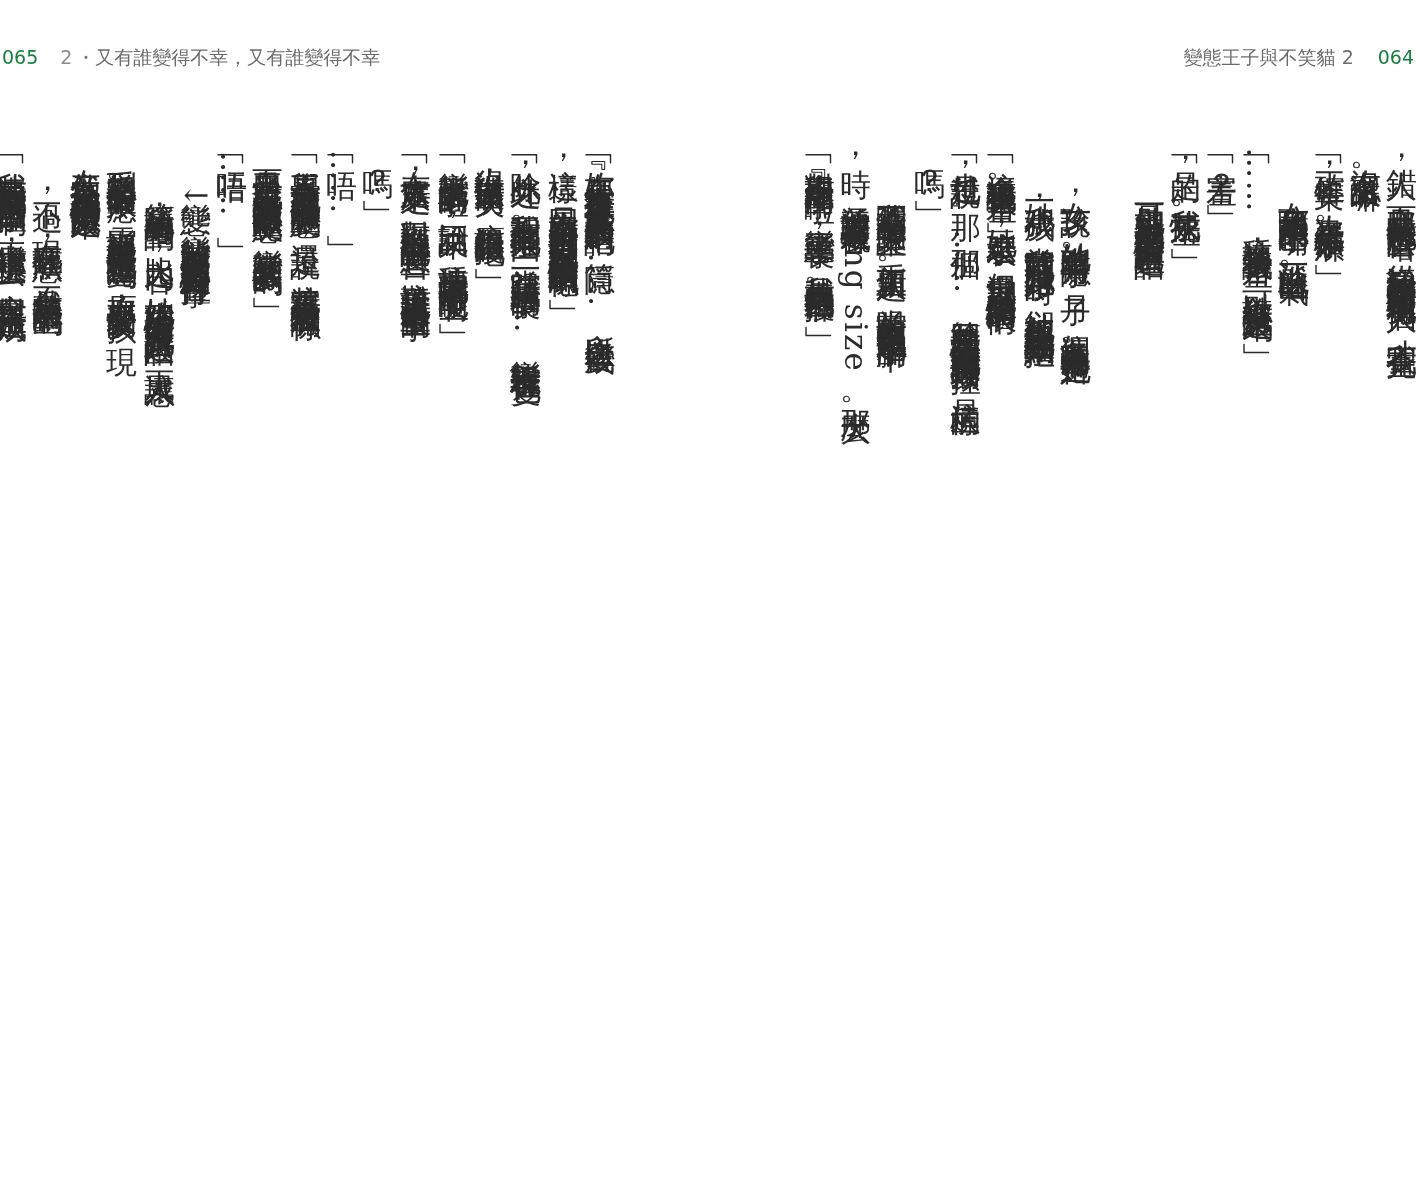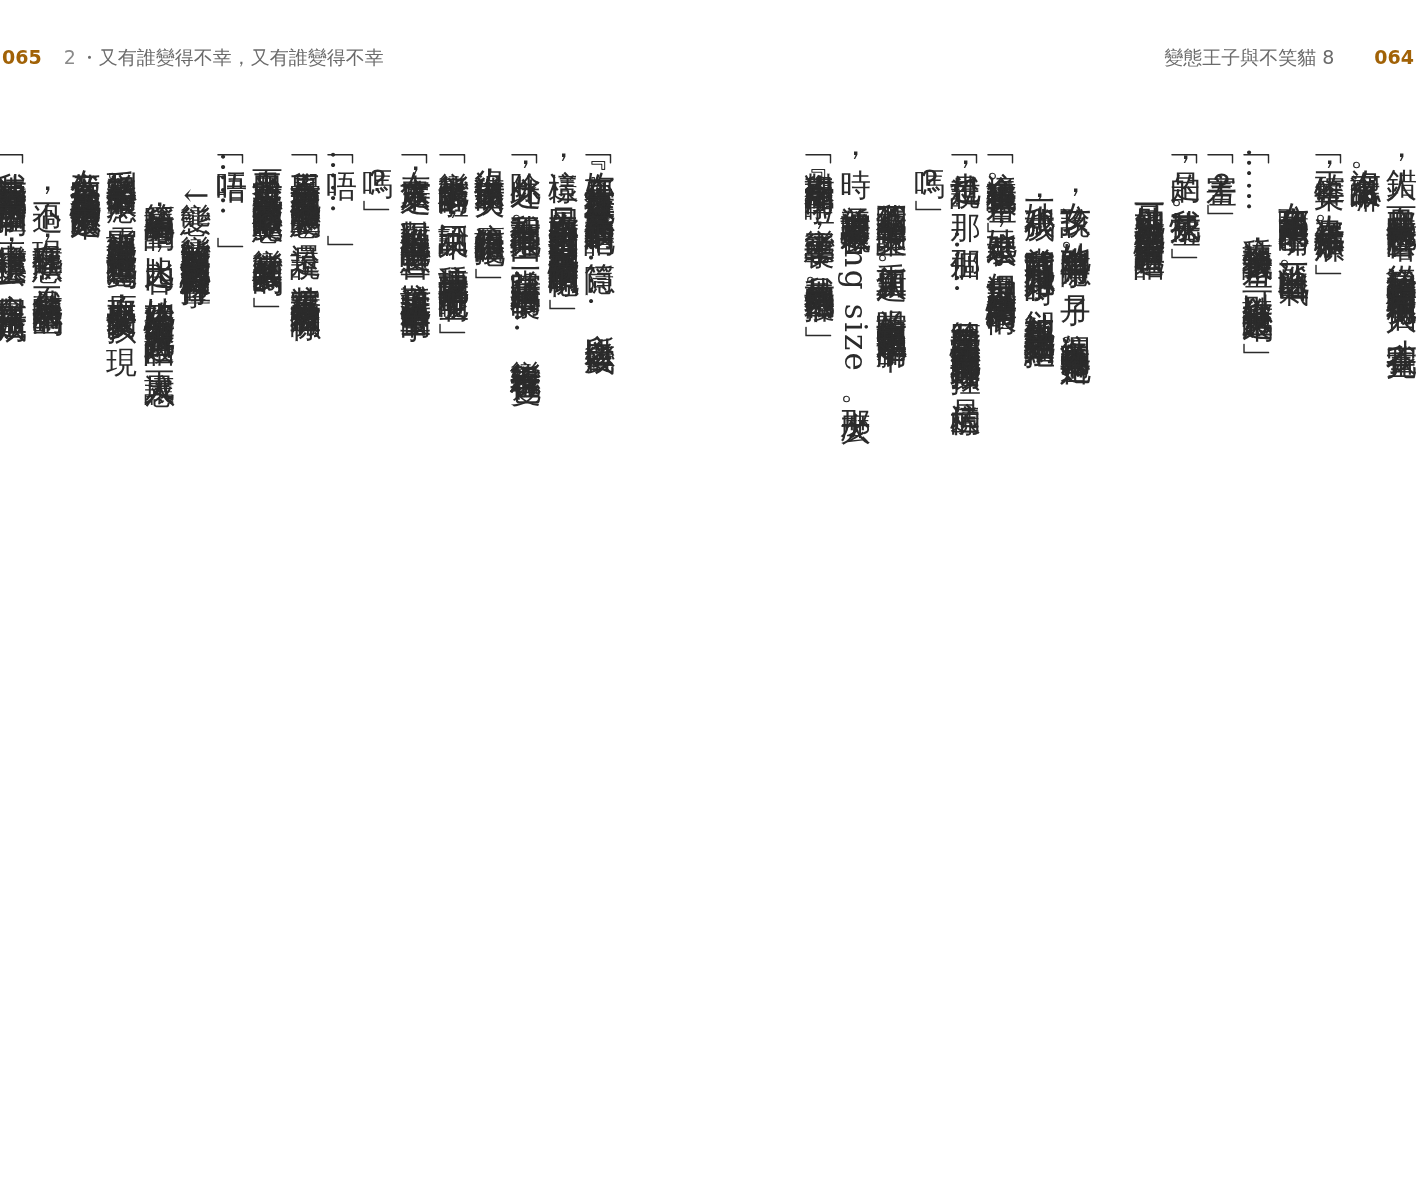--- a/index.html
+++ b/index.html
@@ -7,45 +7,45 @@
     width: 1416px; height: 1192px; position: relative; overflow: hidden;
     background: #ffffff;
     font-family: "DejaVu Serif", "Liberation Serif", serif;
     color: #2a2a2a;
   }
   .header {
     position: absolute; top: 42px; height: 30px;
     font-family: "DejaVu Sans", "Liberation Sans", sans-serif;
     font-size: 19px; color: #6b6b6b; white-space: nowrap; line-height: 30px;
   }
-  .header .num { color: #a16207; font-weight: 700; }
+  .header .num { color: #15803d; font-weight: 400; }
   #hdr-left { left: 2px; }
   #hdr-left .num { margin-right: 22px; }
   #hdr-left .chap { margin-right: 4px; color: #8a8a8a; }
   #hdr-right { right: 2px; }
-  #hdr-right .num { margin-left: 40px; }
+  #hdr-right .num { margin-left: 24px; }
   .page { position: absolute; top: 0; height: 1192px; }
   #page-right { left: 708px; width: 708px; }
   #page-left { left: 0; width: 708px; }
   .col {
     position: absolute; top: 145px;
     writing-mode: vertical-rl;
     font-size: 31px; line-height: 36px; letter-spacing: 2.2px;
     white-space: nowrap; height: 960px; width: 36px;
     color: #2b2b2b;
   }
 </style>
 </head>
 <body>
 
 <div id="hdr-left" class="header">
   <span class="num">065</span><span class="chap">2</span><span>・又有誰變得不幸，又有誰變得不幸</span>
 </div>
 <div id="hdr-right" class="header">
-  <span>變態王子與不笑貓 8</span><span class="num">064</span>
+  <span>變態王子與不笑貓 2</span><span class="num">064</span>
 </div>
 
 <div id="page-left" class="page"></div>
 <div id="page-right" class="page"></div>
 
 <div id="cols">
     <div class="col" style="left: 1384px;">錯人，而且那時候天色那麼昏暗，從語氣和態度得來的印象根本就像另一個人，才害我完全</div>
     <div class="col" style="left: 1348px;">沒有認出來嘛。</div>
     <div class="col" style="left: 1312px;">「正確答案，上次真是給你添麻煩了。」</div>
     <div class="col" style="left: 1276px;">　女孩嘟起如筆尖的小小嘴巴，淡然地吐出一口氣。</div>

